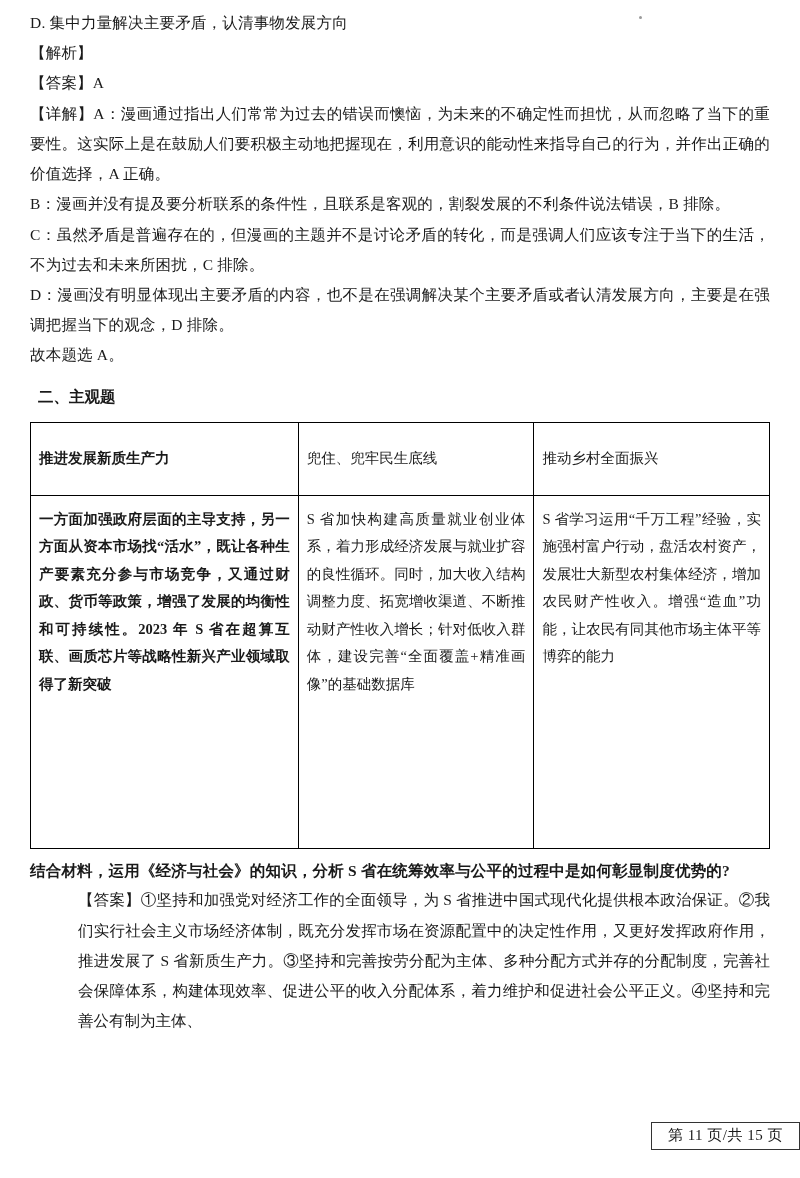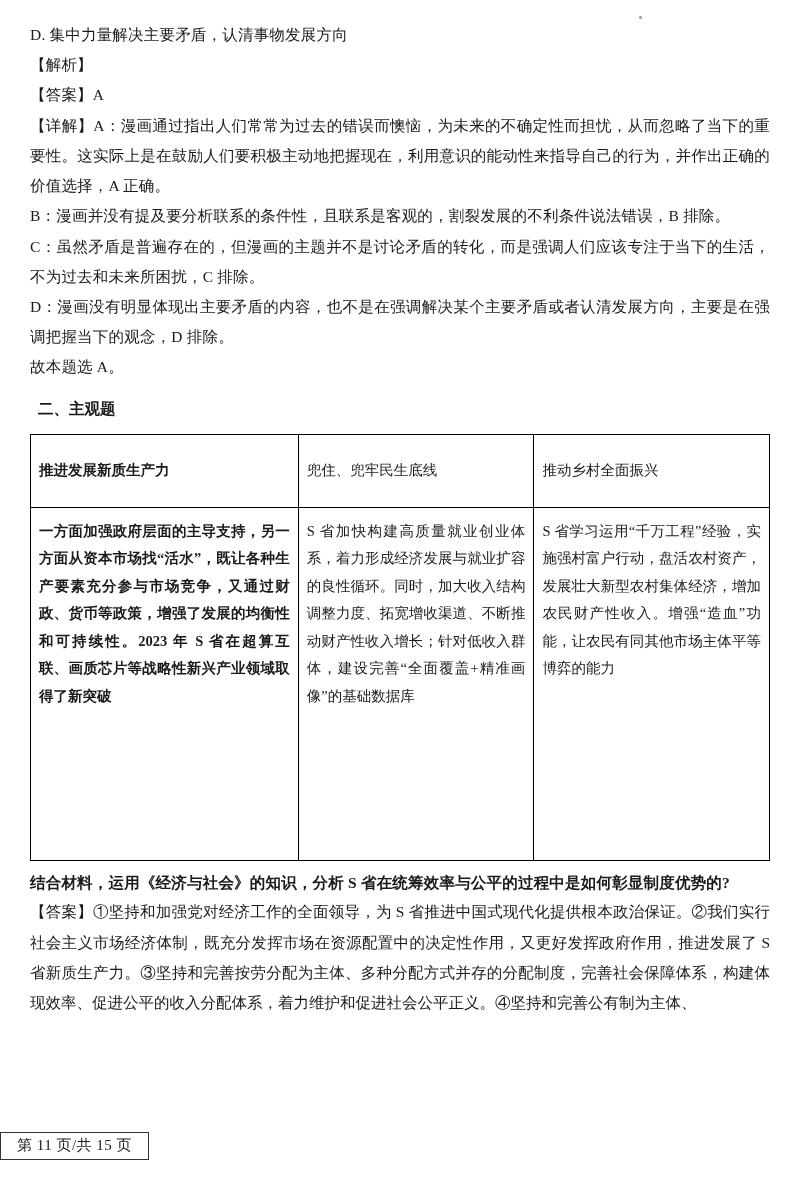--- a/index.html
+++ b/index.html
@@ -13,21 +13,21 @@
     position: relative;
     font-family: "Liberation Serif", "DejaVu Serif", serif;
     color: #1a1a1a;
     overflow: hidden;
   }
   .page {
     position: relative;
     width: 800px;
     height: 1178px;
     box-sizing: border-box;
-    padding: 20px 30px 0 30px;
+    padding: 8px 30px 0 30px;
   }
   .line {
     font-size: 15.5px;
     line-height: 1.95;
     text-align: justify;
     text-justify: inter-ideograph;
     letter-spacing: 0.2px;
   }
   .tight {
     line-height: 1.85;
@@ -77,27 +77,28 @@
     height: 330px;
   }
   .col1 { width: 31%; font-weight: bold; }
   .col2 { width: 27%; }
   .col3 { width: 27%; }
   .answer-body {
     font-size: 15.5px;
     line-height: 1.95;
     text-align: justify;
     text-justify: inter-ideograph;
+    margin-left: 48px;
   }
   .footer {
     position: absolute;
     left: 0;
     right: 0;
-    bottom: 18px;
-    text-align: left;
+    bottom: 28px;
+    text-align: right;
   }
   .footer-box {
     display: inline-block;
     border: 1px solid #333;
     padding: 3px 16px 4px 16px;
     font-size: 15px;
     letter-spacing: 0.5px;
     background: #fff;
   }
   .dot {

